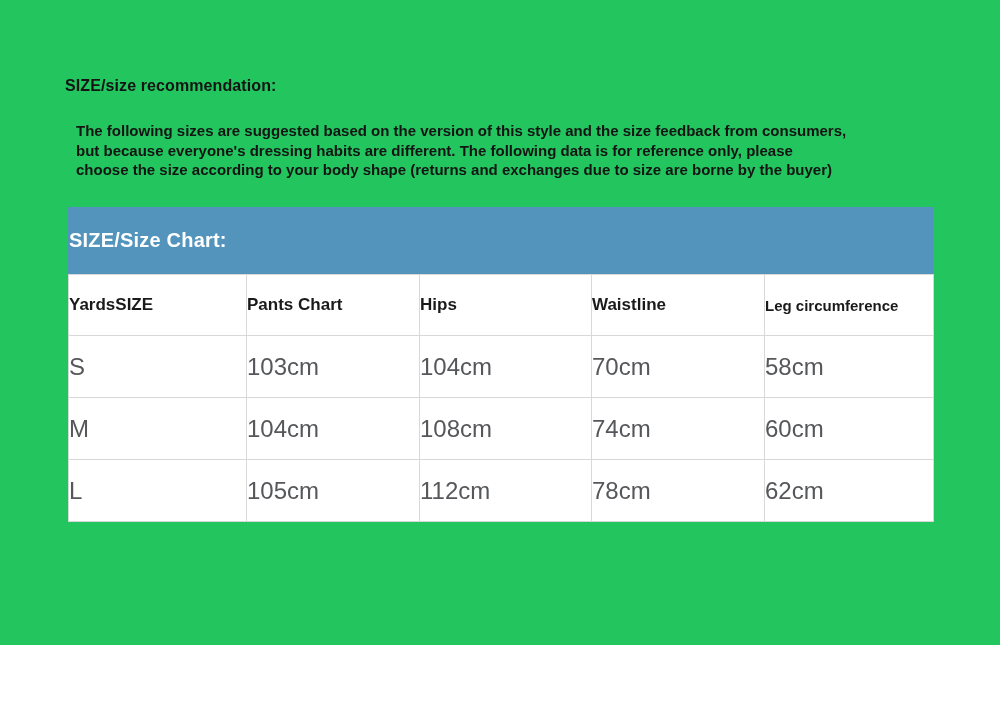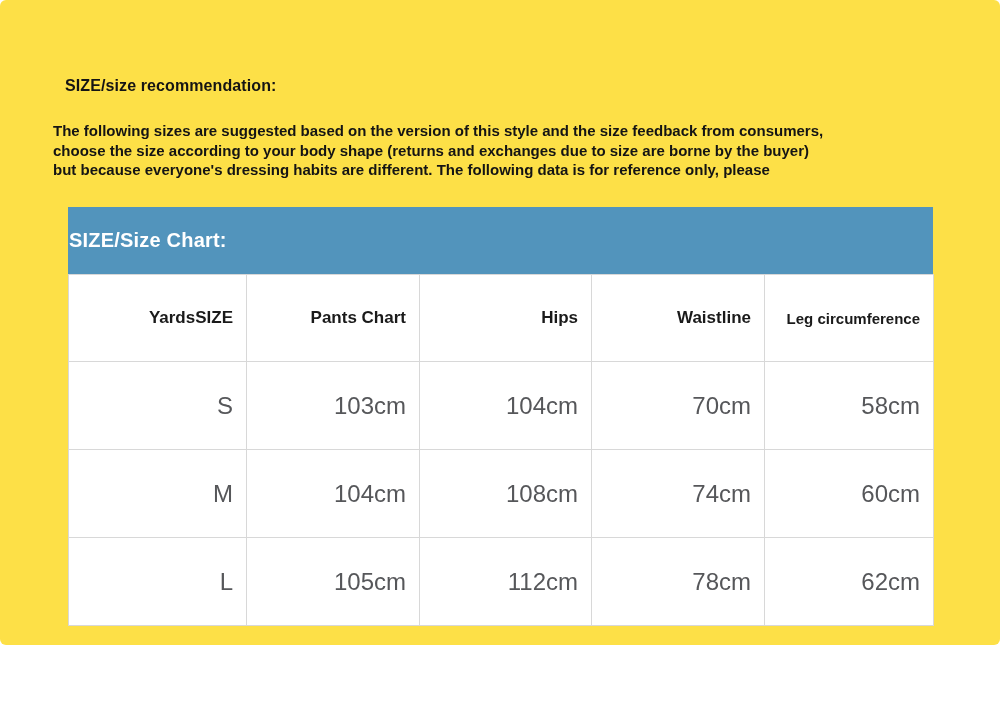--- a/index.html
+++ b/index.html
@@ -4,37 +4,36 @@
 <style>
   html, body {
     margin: 0;
     padding: 0;
     background: #ffffff;
   }
   #page {
     position: relative;
     width: 1000px;
     height: 645px;
-    background: #fde047;
+    background: #22c55e;
     font-family: "Liberation Sans", sans-serif;
     overflow: hidden;
-    border-radius: 6px;
   }
   .intro-title {
     position: absolute;
     left: 65px;
     top: 77px;
     font-size: 16px;
     font-weight: bold;
     color: #141414;
     letter-spacing: 0.1px;
   }
   .intro-desc {
     position: absolute;
-    left: 53px;
+    left: 76px;
     top: 121px;
     width: 880px;
     font-size: 15px;
     line-height: 19.5px;
     font-weight: bold;
     color: #141414;
   }
   .size-chart {
     position: absolute;
     left: 68px;
@@ -57,23 +56,23 @@
   }
   table.size-table {
     width: 100%;
     border-collapse: collapse;
     table-layout: fixed;
     background: #ffffff;
   }
   table.size-table th,
   table.size-table td {
     border: 1px solid #d8d8d8;
-    text-align: right;
+    text-align: left;
     vertical-align: middle;
-    padding: 13px;
+    padding: 0;
   }
   table.size-table thead th {
     height: 60px;
     font-size: 17px;
     font-weight: bold;
     color: #1a1a1a;
   }
   table.size-table thead th.col-4 {
     font-size: 15px;
     margin-left: 34px;
@@ -92,22 +91,22 @@
 </style>
 </head>
 <body>
 
 <div id="page">
 
   <div class="intro-title">SIZE/size recommendation:</div>
 
   <div class="intro-desc">
       <div>The following sizes are suggested based on the version of this style and the size feedback from consumers,</div>
+      <div>but because everyone's dressing habits are different. The following data is for reference only, please</div>
       <div>choose the size according to your body shape (returns and exchanges due to size are borne by the buyer)</div>
-      <div>but because everyone's dressing habits are different. The following data is for reference only, please</div>
     </div>
 
   <div class="size-chart">
 
     <div class="chart-banner" style="background: rgb(82, 148, 188);">
       <span class="chart-banner-title">SIZE/Size Chart:</span>
     </div>
 
     <table class="size-table">
       <colgroup>

